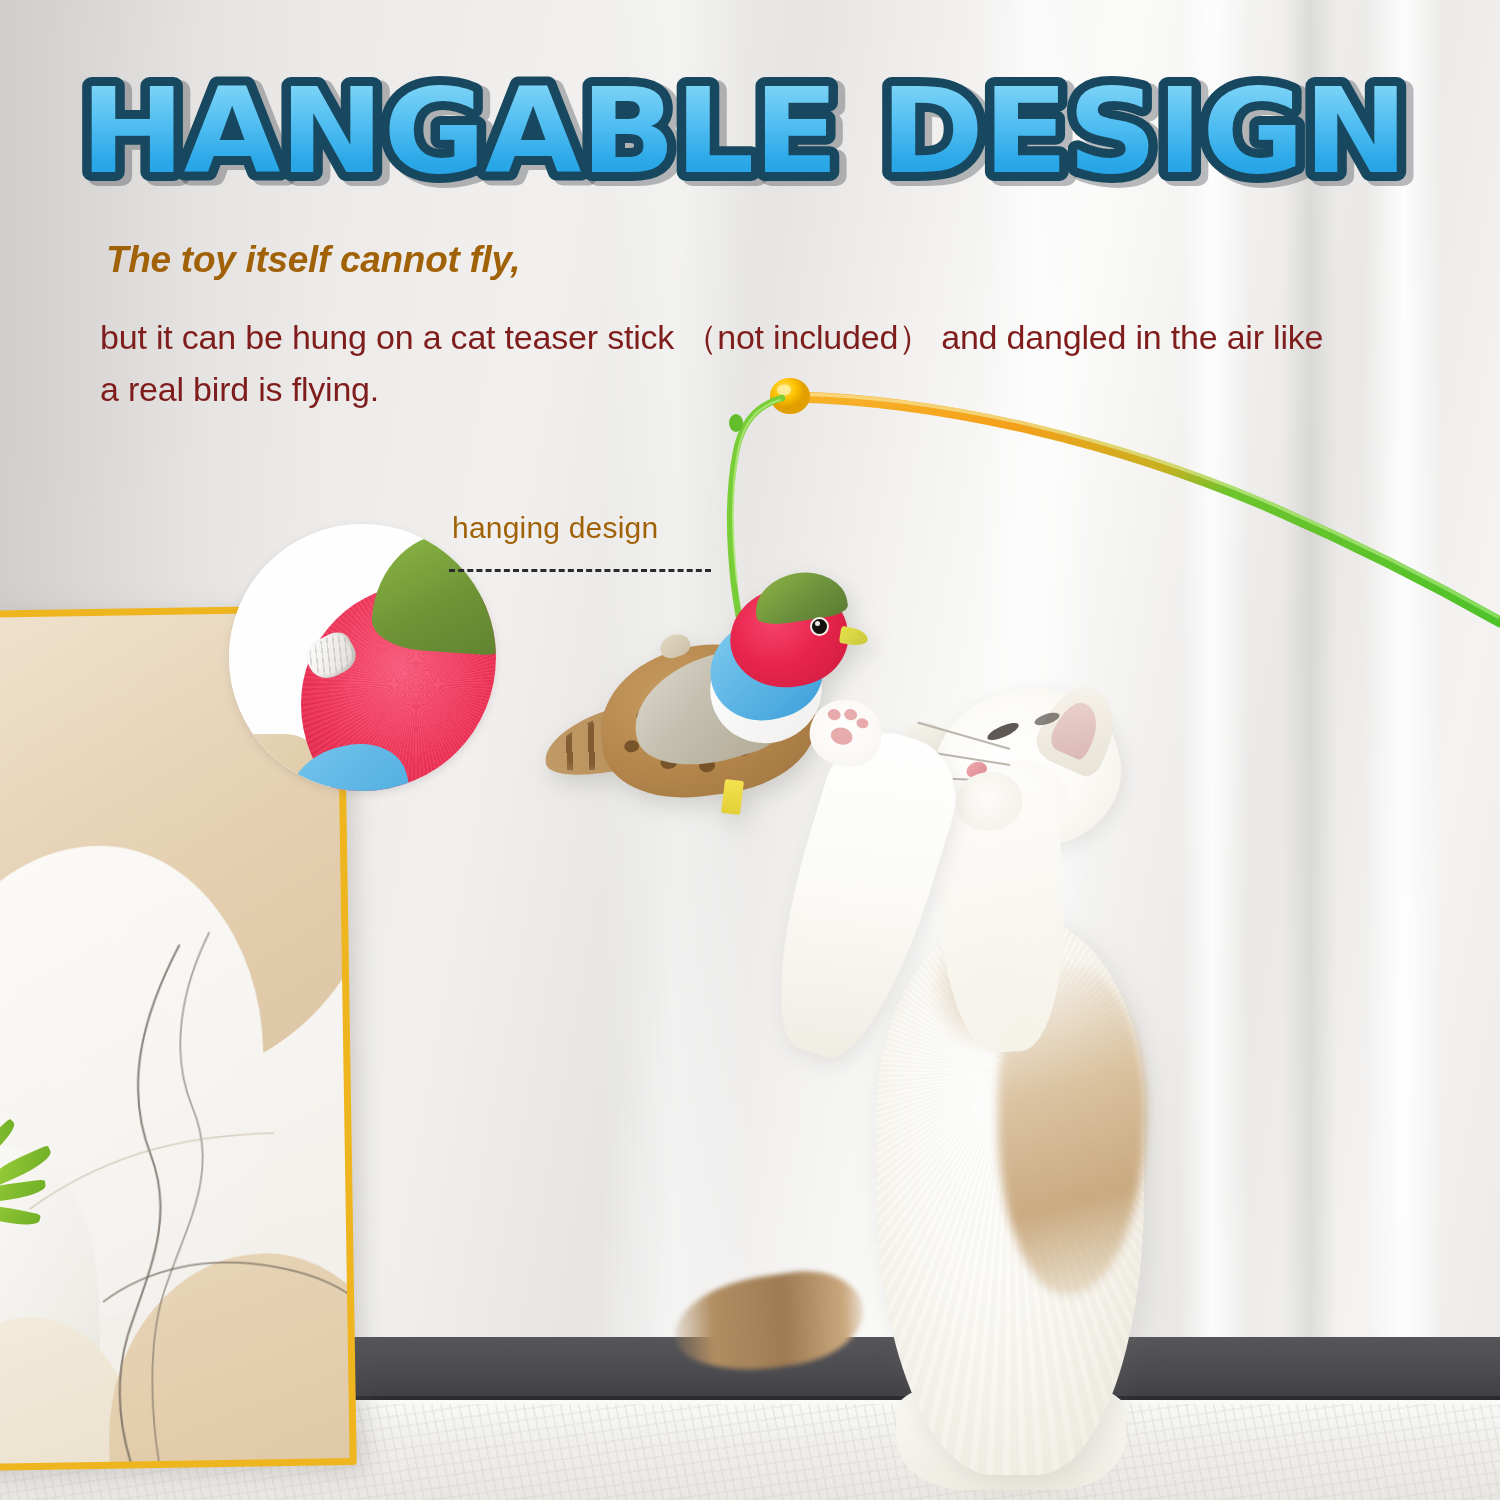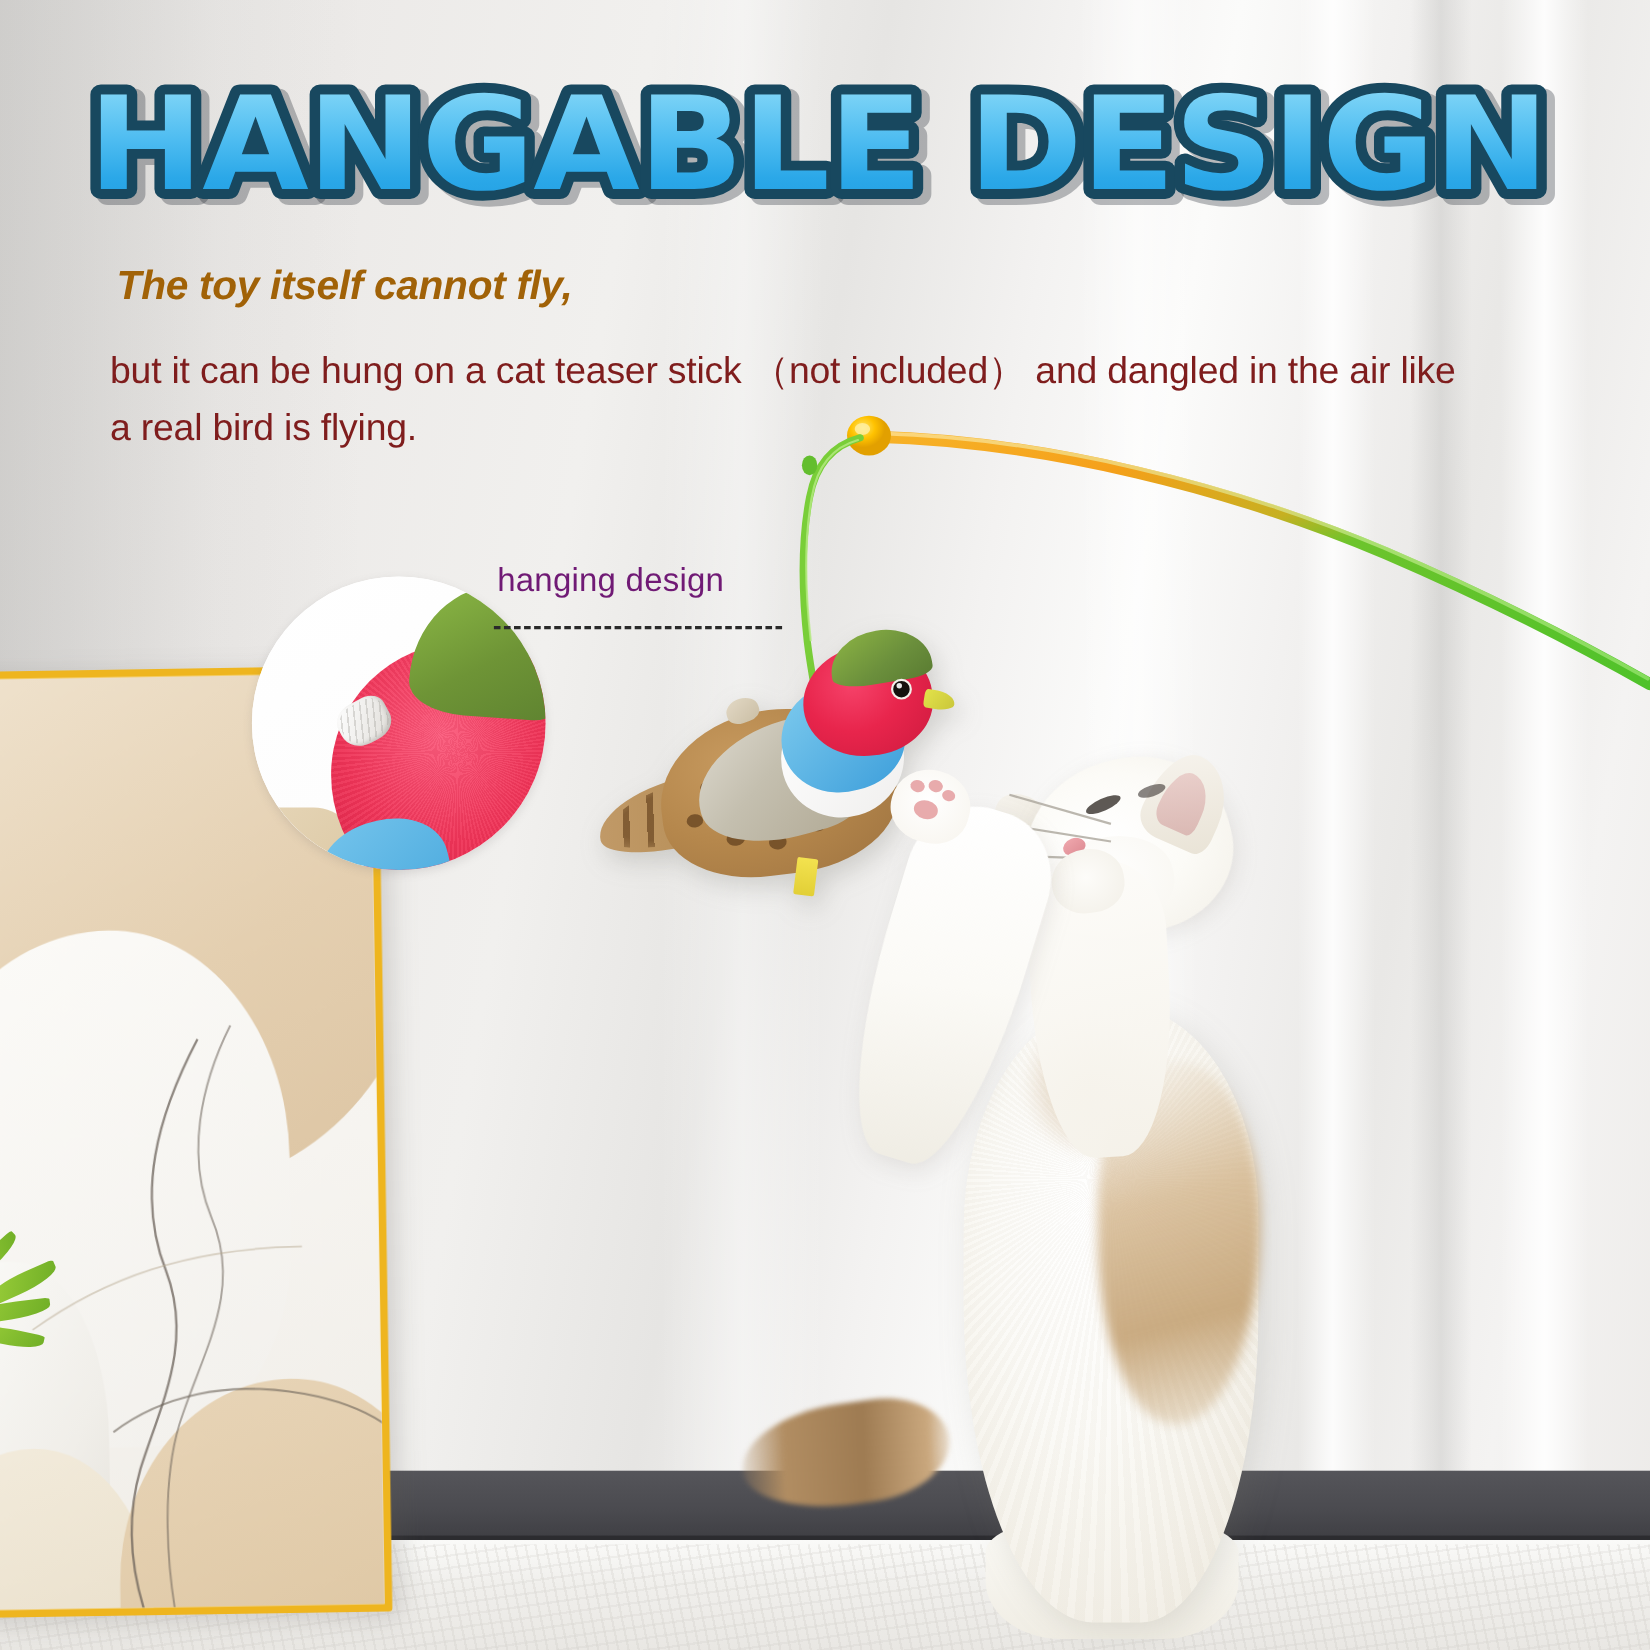--- a/index.html
+++ b/index.html
@@ -126,21 +126,21 @@
     background:linear-gradient(130deg,#ffffff 0%,#f1f0ee 45%,#dedbd6 100%);
     border-radius:40% 34% 40% 44%;transform:rotate(-28deg);
     box-shadow:inset -2px -2px 4px rgba(140,138,132,.4);}
   .i-loop-ridges{position:absolute;left:80px;top:114px;width:44px;height:36px;transform:rotate(-28deg);
     background:repeating-linear-gradient(112deg,rgba(160,158,152,.35) 0px,rgba(160,158,152,.35) 1.5px,rgba(255,255,255,0) 1.5px,rgba(255,255,255,0) 6px);
     border-radius:40% 34% 40% 44%;}
   .i-beige{position:absolute;left:-10px;top:210px;width:110px;height:120px;
     background:linear-gradient(140deg,#e6d6b8 0%,#d9c49e 100%);border-radius:30% 40% 10% 10%;}
 
   
-  .anno-label{position:absolute;left:452px;top:511px;font-size:30px;color:#701a75;
+  .anno-label{position:absolute;left:452px;top:511px;font-size:30px;color:#a16207;
     font-family:"Liberation Sans", sans-serif;letter-spacing:.2px;white-space:nowrap;}
   .anno-dash{position:absolute;left:449px;top:569px;width:262px;height:0;
     border-top:3.5px dashed #2a2a2a;}
 
   
   .cat{position:absolute;left:780px;top:690px;width:440px;height:810px;}
   .cat-part{position:absolute;}
   .cat-body{left:96px;top:225px;width:268px;height:560px;
     background:radial-gradient(ellipse at 42% 34%,#ffffff 0%,#fbfaf6 38%,#f4f1e9 68%,#eae5d9 100%);
     border-radius:48% 46% 40% 44% / 36% 34% 50% 52%;

